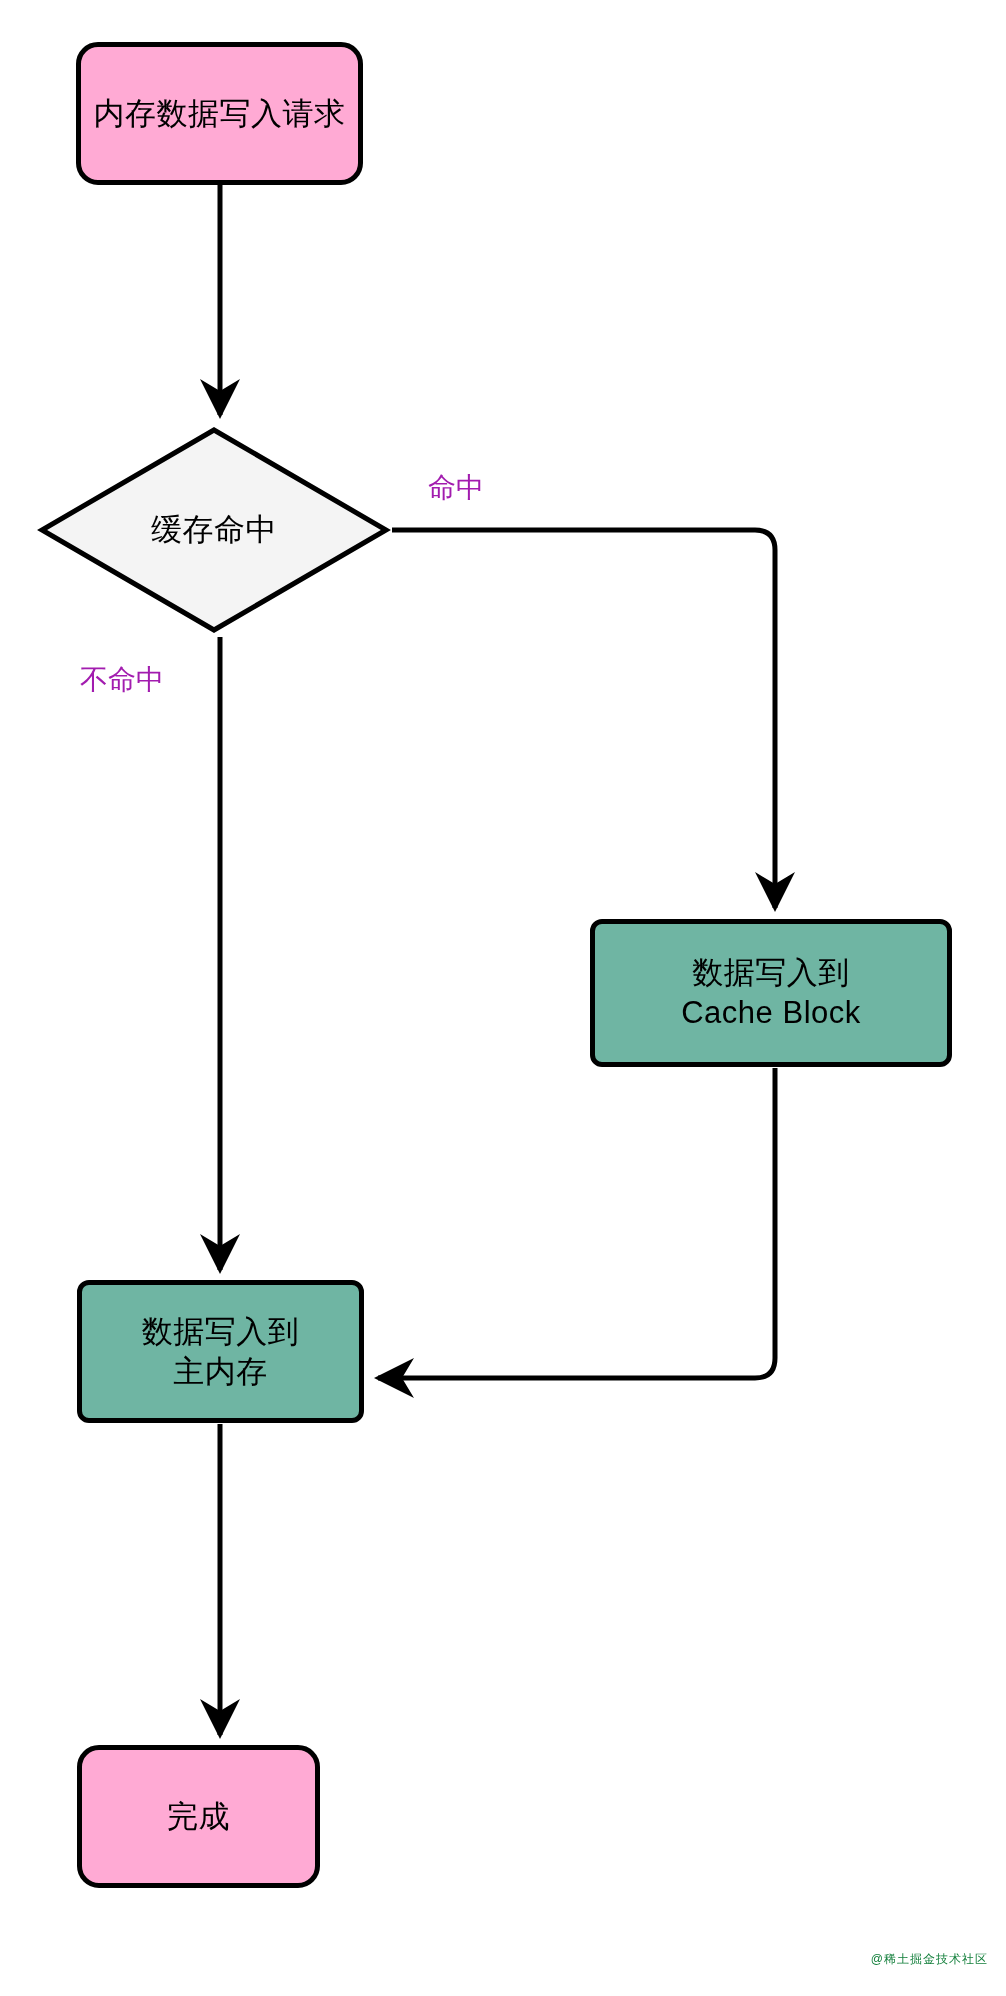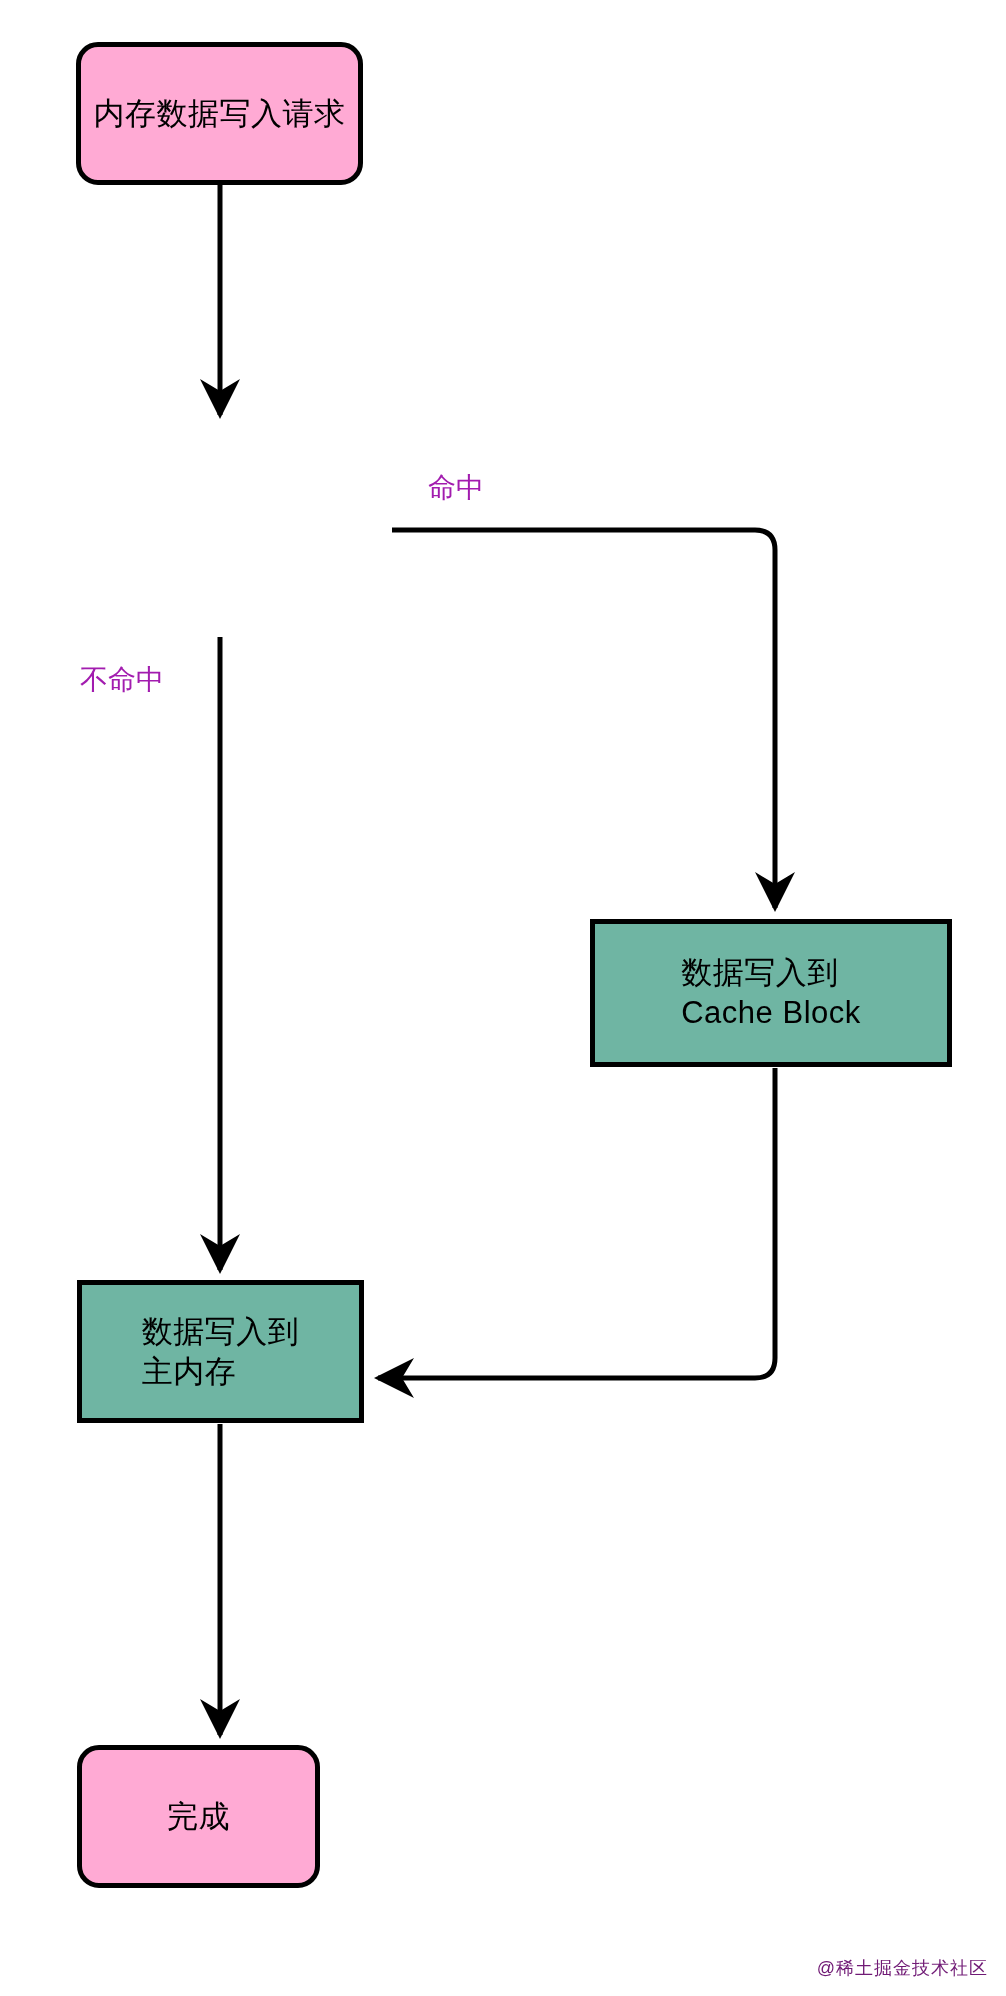--- a/index.html
+++ b/index.html
@@ -24,39 +24,40 @@
     top: 0;
     width: 1006px;
     height: 1996px;
   }
   .node {
     position: absolute;
     box-sizing: border-box;
     display: flex;
     align-items: center;
     justify-content: center;
+    text-align: center;
     color: #000000;
     z-index: 3;
   }
   .node-text {
     line-height: 1.28;
     white-space: pre-line;
     letter-spacing: 0.5px;
   }
   
   .terminator {
     background: #ffaad4;
     border: 5px solid #000000;
     border-radius: 22px;
   }
   
   .process {
     background: #6fb5a3;
     border: 5px solid #000000;
-    border-radius: 0;
+    border-radius: 12px;
   }
   
   .decision {
     background: transparent;
     border: none;
   }
   .decision svg {
     position: absolute;
     left: 0;
     top: 0;
@@ -88,23 +89,23 @@
     line-height: 1;
     white-space: nowrap;
     z-index: 4;
   }
   #label-hit  { left: 428px; top: 474px; }
   #label-miss { left: 80px;  top: 666px; }
 
   #watermark {
     position: absolute;
     right: 18px;
-    bottom: 16px;
-    font-size: 18px;
-    color: #701a75;
+    bottom: 28px;
+    font-size: 12px;
+    color: #15803d;
     letter-spacing: 1px;
     z-index: 5;
   }
 </style>
 </head>
 <body>
 
 <div id="stage">
 
   <svg id="edges" viewBox="0 0 1006 1996" width="1006" height="1996" aria-hidden="true">
@@ -122,20 +123,26 @@
 
     <path d="M775,1068 L775,1358 Q775,1378 755,1378 L378,1378" fill="none" stroke="#000000" stroke-width="5" marker-end="url(#arrow)"></path>
 
     <path d="M220,1424 L220,1735" fill="none" stroke="#000000" stroke-width="5" marker-end="url(#arrow)"></path>
   </svg>
 
   <div class="node terminator" id="node-start">
     <span class="node-text">内存数据写入请求</span>
   </div>
 
+  <div class="node decision" id="node-decision">
+    <svg width="356" height="212" viewBox="0 0 356 212">
+      <polygon points="178,6 350,106 178,206 6,106" fill="#f4f4f4" stroke="#000000" stroke-width="5" stroke-linejoin="miter"></polygon>
+    </svg>
+    <span class="node-text">缓存命中</span>
+  </div>
 
   <div class="node process" id="node-cache">
     <span class="node-text">数据写入到
 Cache Block</span>
   </div>
 
   <div class="node process" id="node-main">
     <span class="node-text">数据写入到
 主内存</span>
   </div>

